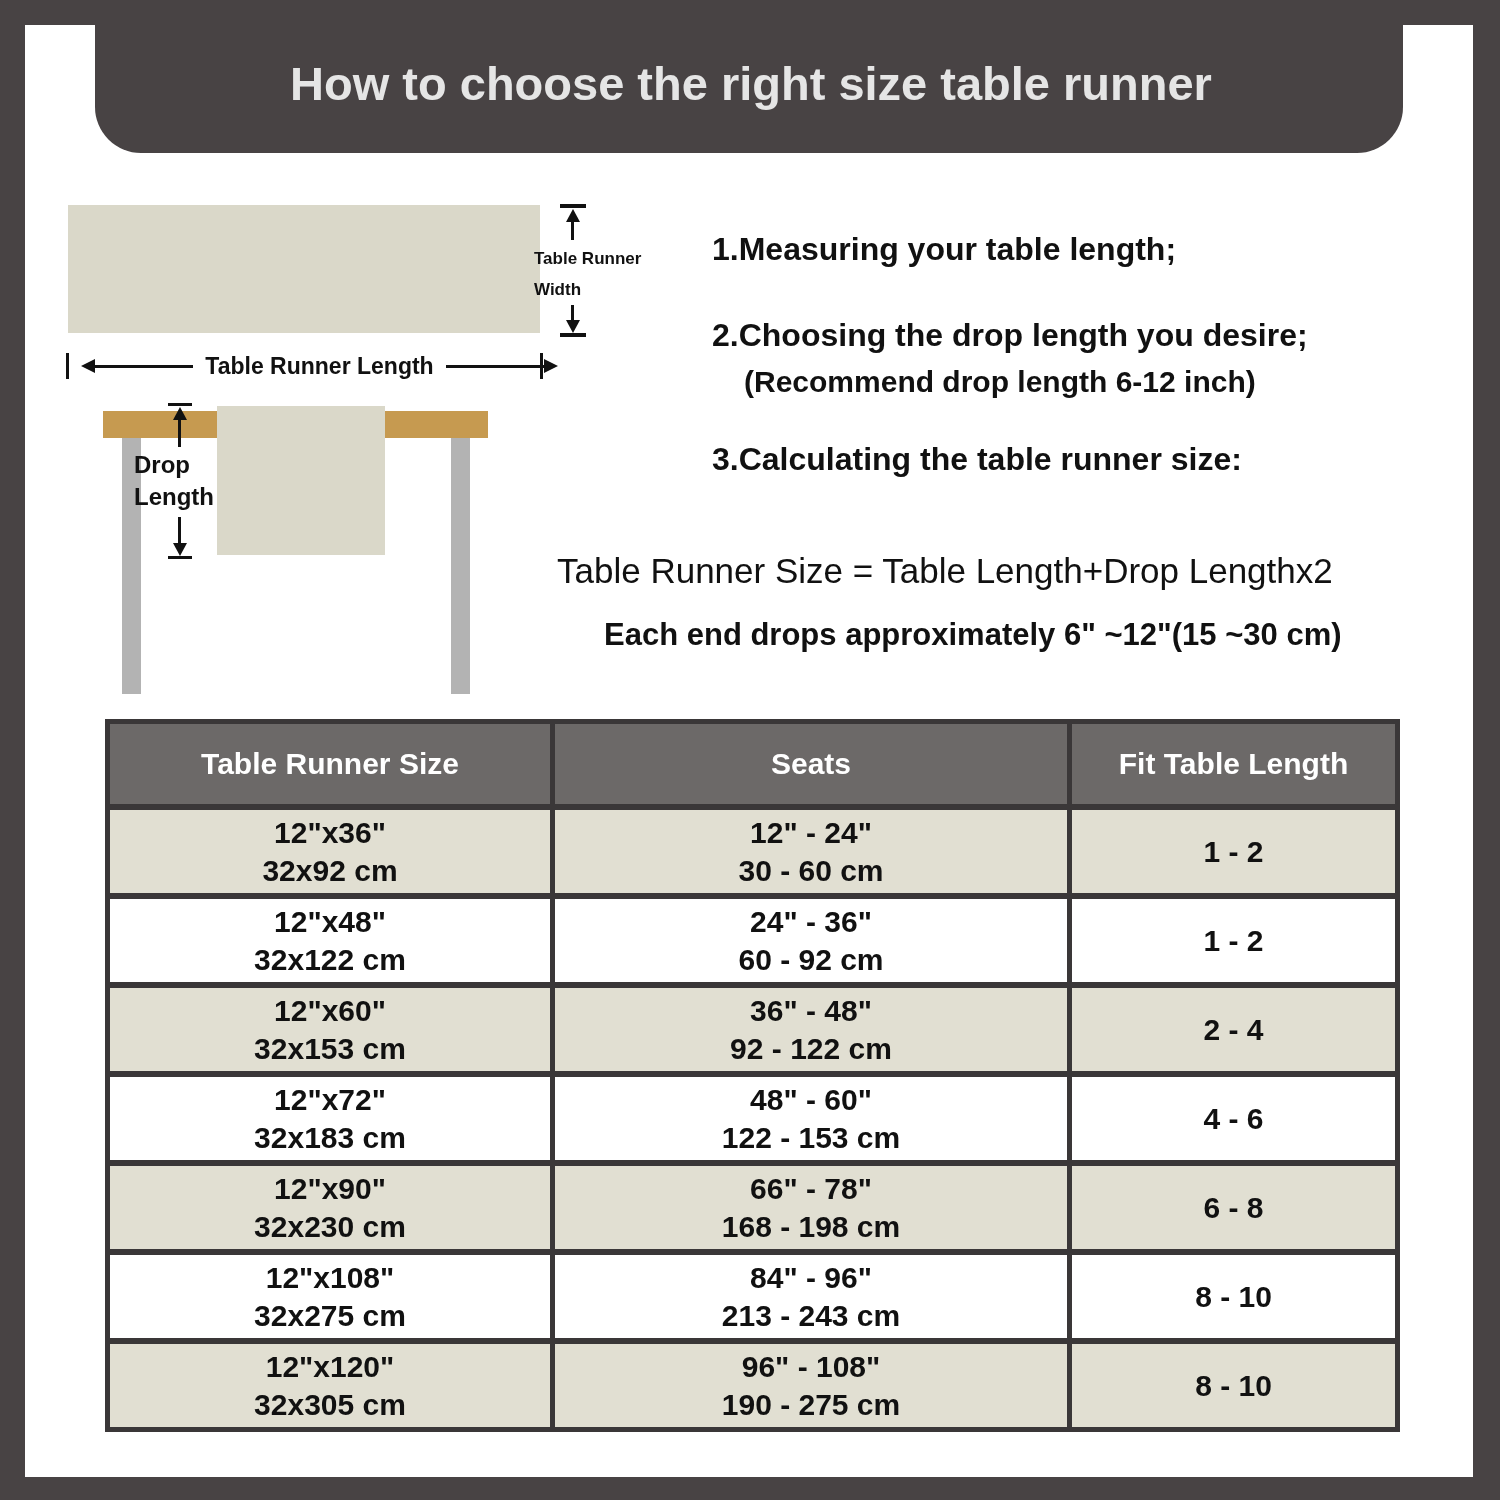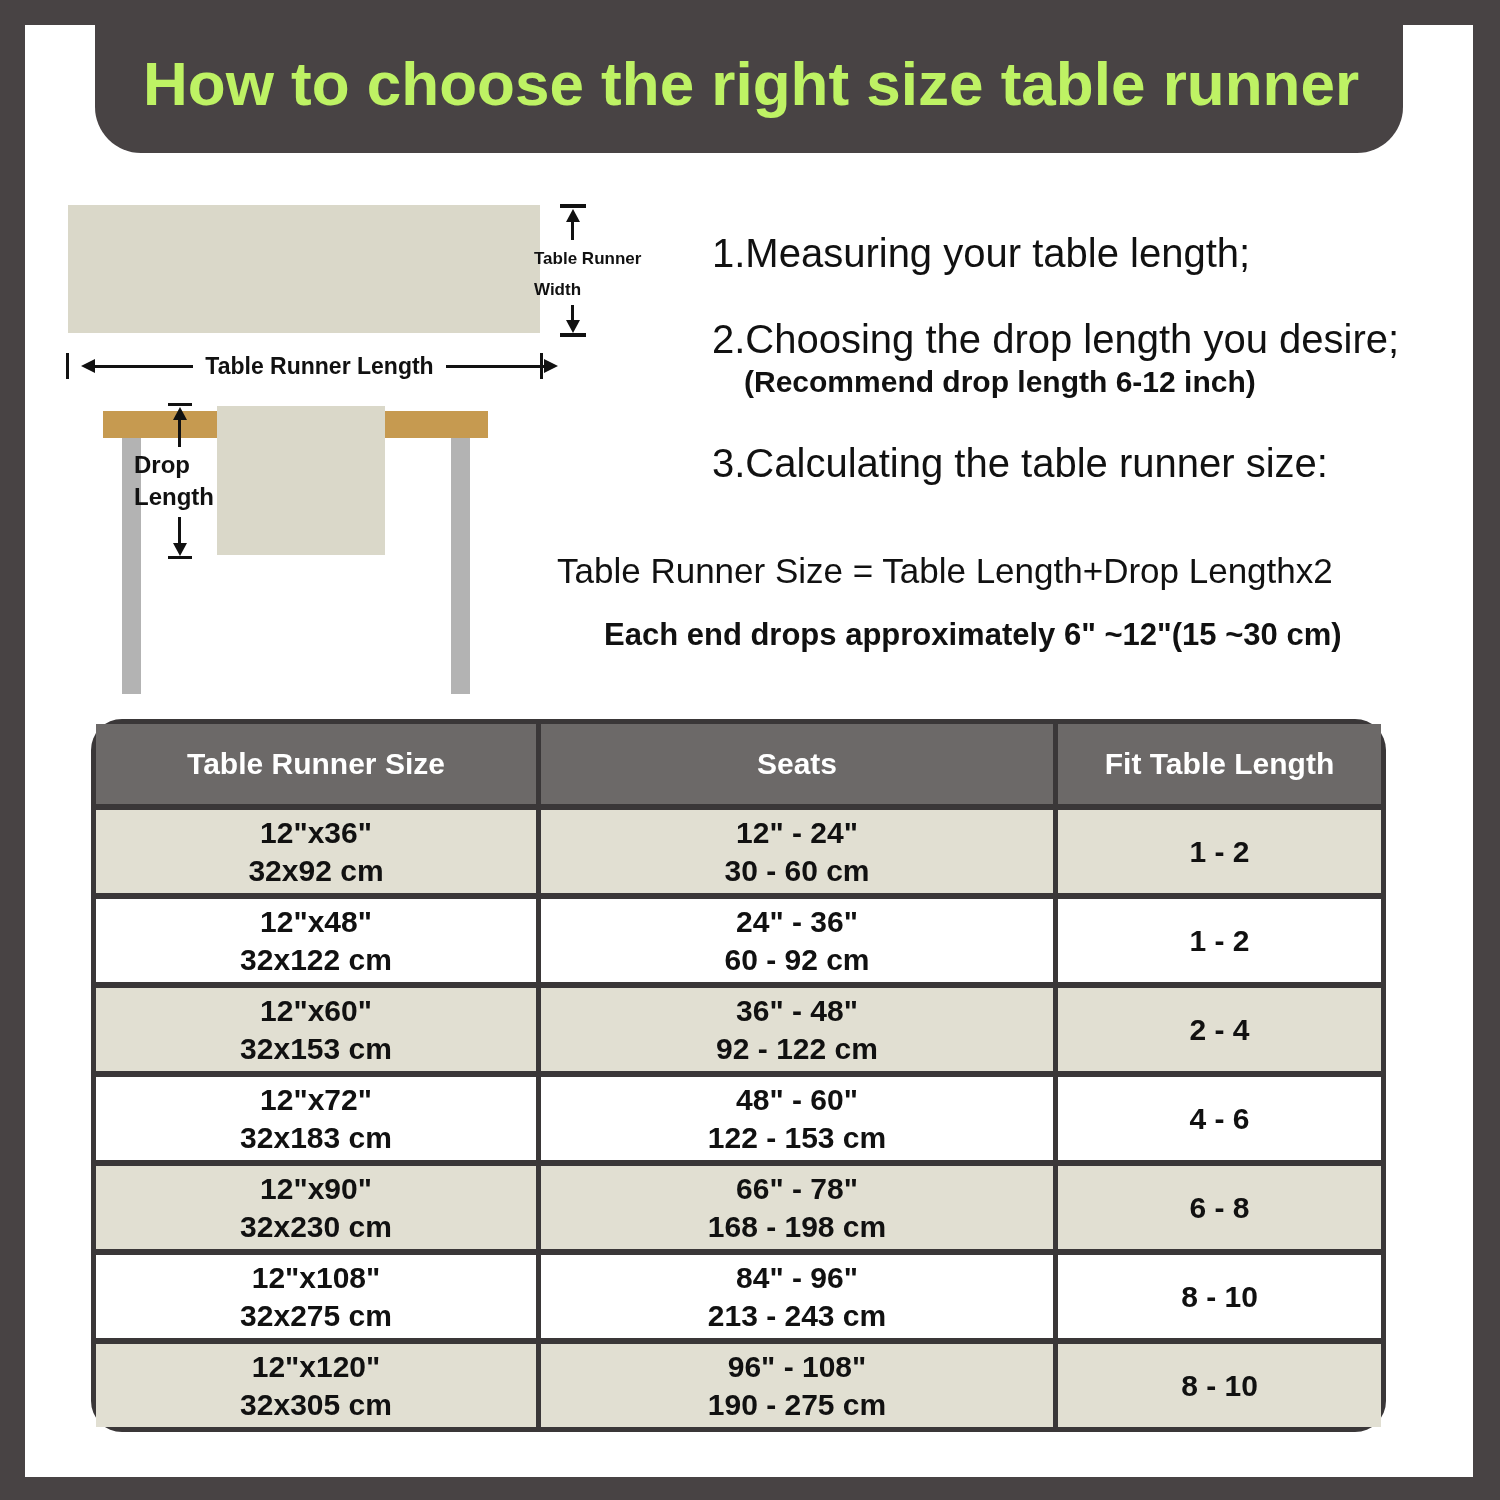--- a/index.html
+++ b/index.html
@@ -2,21 +2,21 @@
 <html><head>
 <meta charset="utf-8">
 <style>
   html,body{margin:0;padding:0;background:#484344;}
   .page{position:relative;width:1500px;height:1500px;background:#484344;overflow:hidden;
         font-family:"Liberation Sans",sans-serif;color:#111;}
   .inner{position:absolute;left:25px;top:25px;width:1448px;height:1452px;background:#ffffff;}
   
   .banner{position:absolute;left:95px;top:0;width:1308px;height:153px;background:#484344;
           border-radius:0 0 46px 46px;display:flex;align-items:center;justify-content:center;}
-  .banner h1{margin:14px 0 0 4px;font-size:62px;font-weight:bold;color:#bef264;letter-spacing:0px;white-space:nowrap;}
+  .banner h1{margin:14px 0 0 4px;font-size:47px;font-weight:bold;color:#e5e5e5;letter-spacing:0px;white-space:nowrap;}
   .tick-h{position:absolute;height:4px;background:#111;}
   .tick-v{position:absolute;width:3px;background:#111;}
   .vline{position:absolute;width:3px;background:#111;}
   .hline{height:3px;background:#111;flex:1;}
   .arr-up{position:absolute;width:0;height:0;border-left:7px solid transparent;border-right:7px solid transparent;border-bottom:13px solid #111;}
   .arr-down{position:absolute;width:0;height:0;border-left:7px solid transparent;border-right:7px solid transparent;border-top:13px solid #111;}
   .arr-left{width:0;height:0;border-top:7px solid transparent;border-bottom:7px solid transparent;border-right:14px solid #111;}
   .arr-right{width:0;height:0;border-top:7px solid transparent;border-bottom:7px solid transparent;border-left:14px solid #111;}
   
   .runner-top{position:absolute;left:68px;top:205px;width:472px;height:128px;background:#dad8c9;}
@@ -24,28 +24,28 @@
                font-size:17px;font-weight:bold;line-height:31px;}
   .len-dim{position:absolute;left:66px;top:351px;width:477px;height:30px;display:flex;align-items:center;padding-left:15px;}
   .len-dim .lbl{font-size:23px;font-weight:bold;padding:0 12px;white-space:nowrap;}
   
   .tabletop{position:absolute;left:103px;top:411px;width:385px;height:27px;background:#c69a50;}
   .leg{position:absolute;top:438px;width:19px;height:256px;background:#b3b3b3;}
   .runner-front{position:absolute;left:217px;top:406px;width:168px;height:149px;background:#dad8c9;}
   .drop-label{position:absolute;left:134px;top:449px;width:88px;text-align:left;
               font-size:24px;font-weight:bold;line-height:32px;}
   
-  .step{position:absolute;font-size:40px;font-weight:normal;white-space:nowrap;}
+  .step{position:absolute;font-size:32px;font-weight:bold;white-space:nowrap;}
   .step-note{position:absolute;font-size:30px;font-weight:bold;white-space:nowrap;}
   .formula{position:absolute;left:557px;top:551px;font-size:35px;font-weight:normal;white-space:nowrap;}
   .drop-note{position:absolute;left:604px;top:617px;font-size:31px;font-weight:bold;white-space:nowrap;}
   
-  .tbl{position:absolute;left:91px;top:719px;width:1295px;height:713px;background:#3a3738;
+  .tbl{position:absolute;left:105px;top:719px;width:1295px;height:713px;background:#3a3738;
        display:grid;grid-template-columns:440px 512px 323px;grid-template-rows:80px repeat(7,83px);
-       gap:6px 5px;padding:5px;box-sizing:border-box;border-radius:31px;}
+       gap:6px 5px;padding:5px;box-sizing:border-box;}
   .cell{display:flex;flex-direction:column;justify-content:center;align-items:center;
         font-size:30px;font-weight:bold;line-height:38px;text-align:center;color:#111;}
   .hcell{background:#6c6968;color:#ffffff;font-size:30px;}
   .beige{background:#e1dfd2;}
   .white{background:#ffffff;}
 </style>
 </head>
 <body>
 
 <div class="page">

